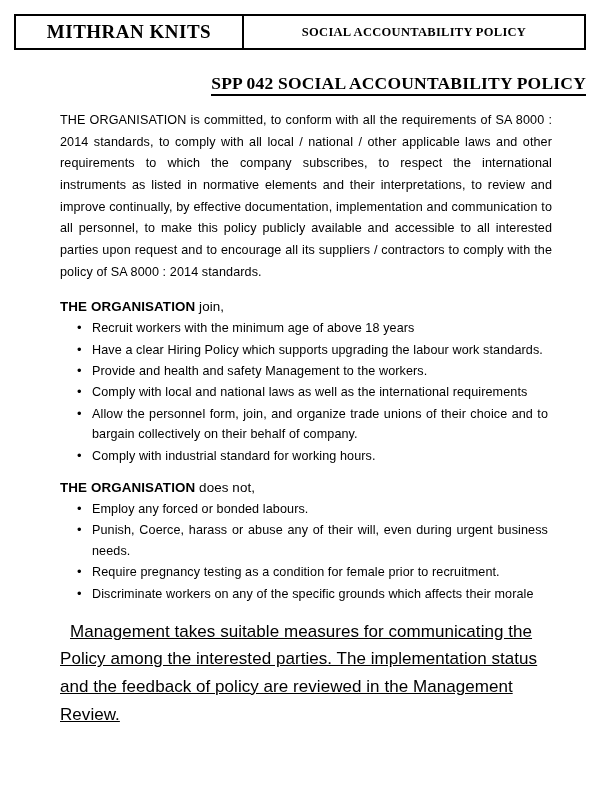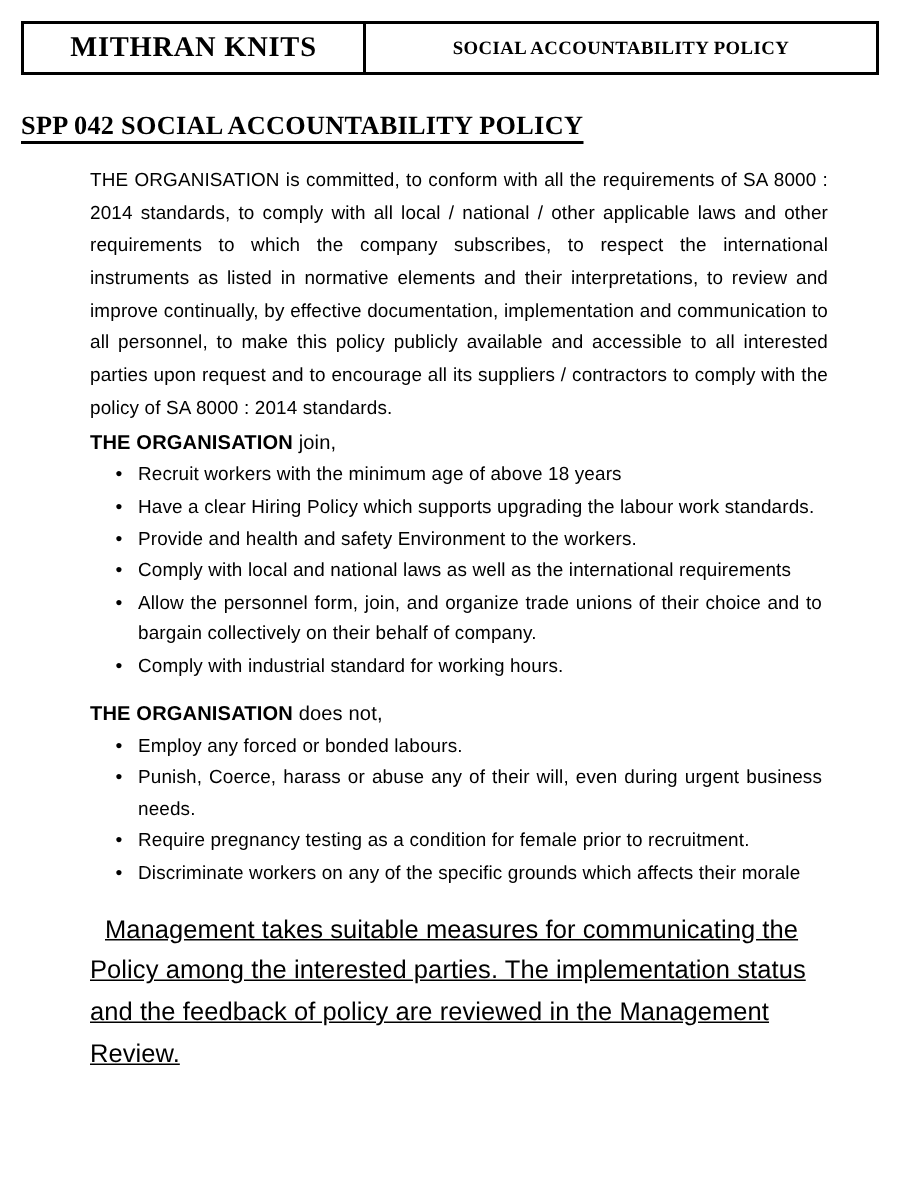--- a/index.html
+++ b/index.html
@@ -54,21 +54,21 @@
   }
   .header-title span {
     font-family: "Liberation Serif", serif;
     font-weight: bold;
     font-size: 12.5px;
     letter-spacing: 0.3px;
   }
 
   
   .doc-title {
-    text-align: left;
+    text-align: right;
     margin-top: 23px;
     margin-bottom: 16px;
   }
   .doc-title span {
     font-family: "Liberation Serif", serif;
     font-weight: bold;
     font-size: 17.5px;
     border-bottom: 2px solid #000;
     padding-bottom: 1px;
     letter-spacing: 0.2px;
@@ -76,21 +76,21 @@
 
   
   .content {
     padding: 0 34px 0 46px;
   }
 
   .intro {
     text-align: justify;
     font-size: 12.6px;
     line-height: 1.72;
-    margin: 0 0 4px 0;
+    margin: 0 0 16px 0;
     letter-spacing: 0.1px;
   }
 
   .section-heading {
     font-size: 13.4px;
     margin: 0 0 4px 0;
     letter-spacing: 0.1px;
   }
   .section-heading b {
     font-weight: bold;
@@ -149,21 +149,21 @@
 
     <p class="intro">THE ORGANISATION is committed, to conform with all the requirements of SA 8000 : 2014 standards, to comply with all local / national / other applicable laws and other requirements to which the company subscribes, to respect the international instruments as listed in normative elements and their interpretations, to review and improve continually, by effective documentation, implementation and communication to all personnel, to make this policy publicly available and accessible to all interested parties upon request and to encourage all its suppliers / contractors to comply with the policy of SA 8000 : 2014 standards.</p>
 
     <div class="section-heading">
       <b>THE ORGANISATION</b><span> join,</span>
     </div>
 
     <ul class="policy-list">
       <li>Recruit workers with the minimum age of above 18 years</li>
       <li>Have a clear Hiring Policy which supports upgrading the labour work standards.</li>
-      <li>Provide and health and safety Environment to the workers.</li>
+      <li>Provide and health and safety Management to the workers.</li>
       <li>Comply with local and national laws as well as the international requirements</li>
       <li>Allow the personnel form, join, and organize trade unions of their choice and to bargain collectively on their behalf of company.</li>
       <li>Comply with industrial standard for working hours.</li>
     </ul>
 
     <div class="section-heading">
       <b>THE ORGANISATION</b><span> does not,</span>
     </div>
 
     <ul class="policy-list">

